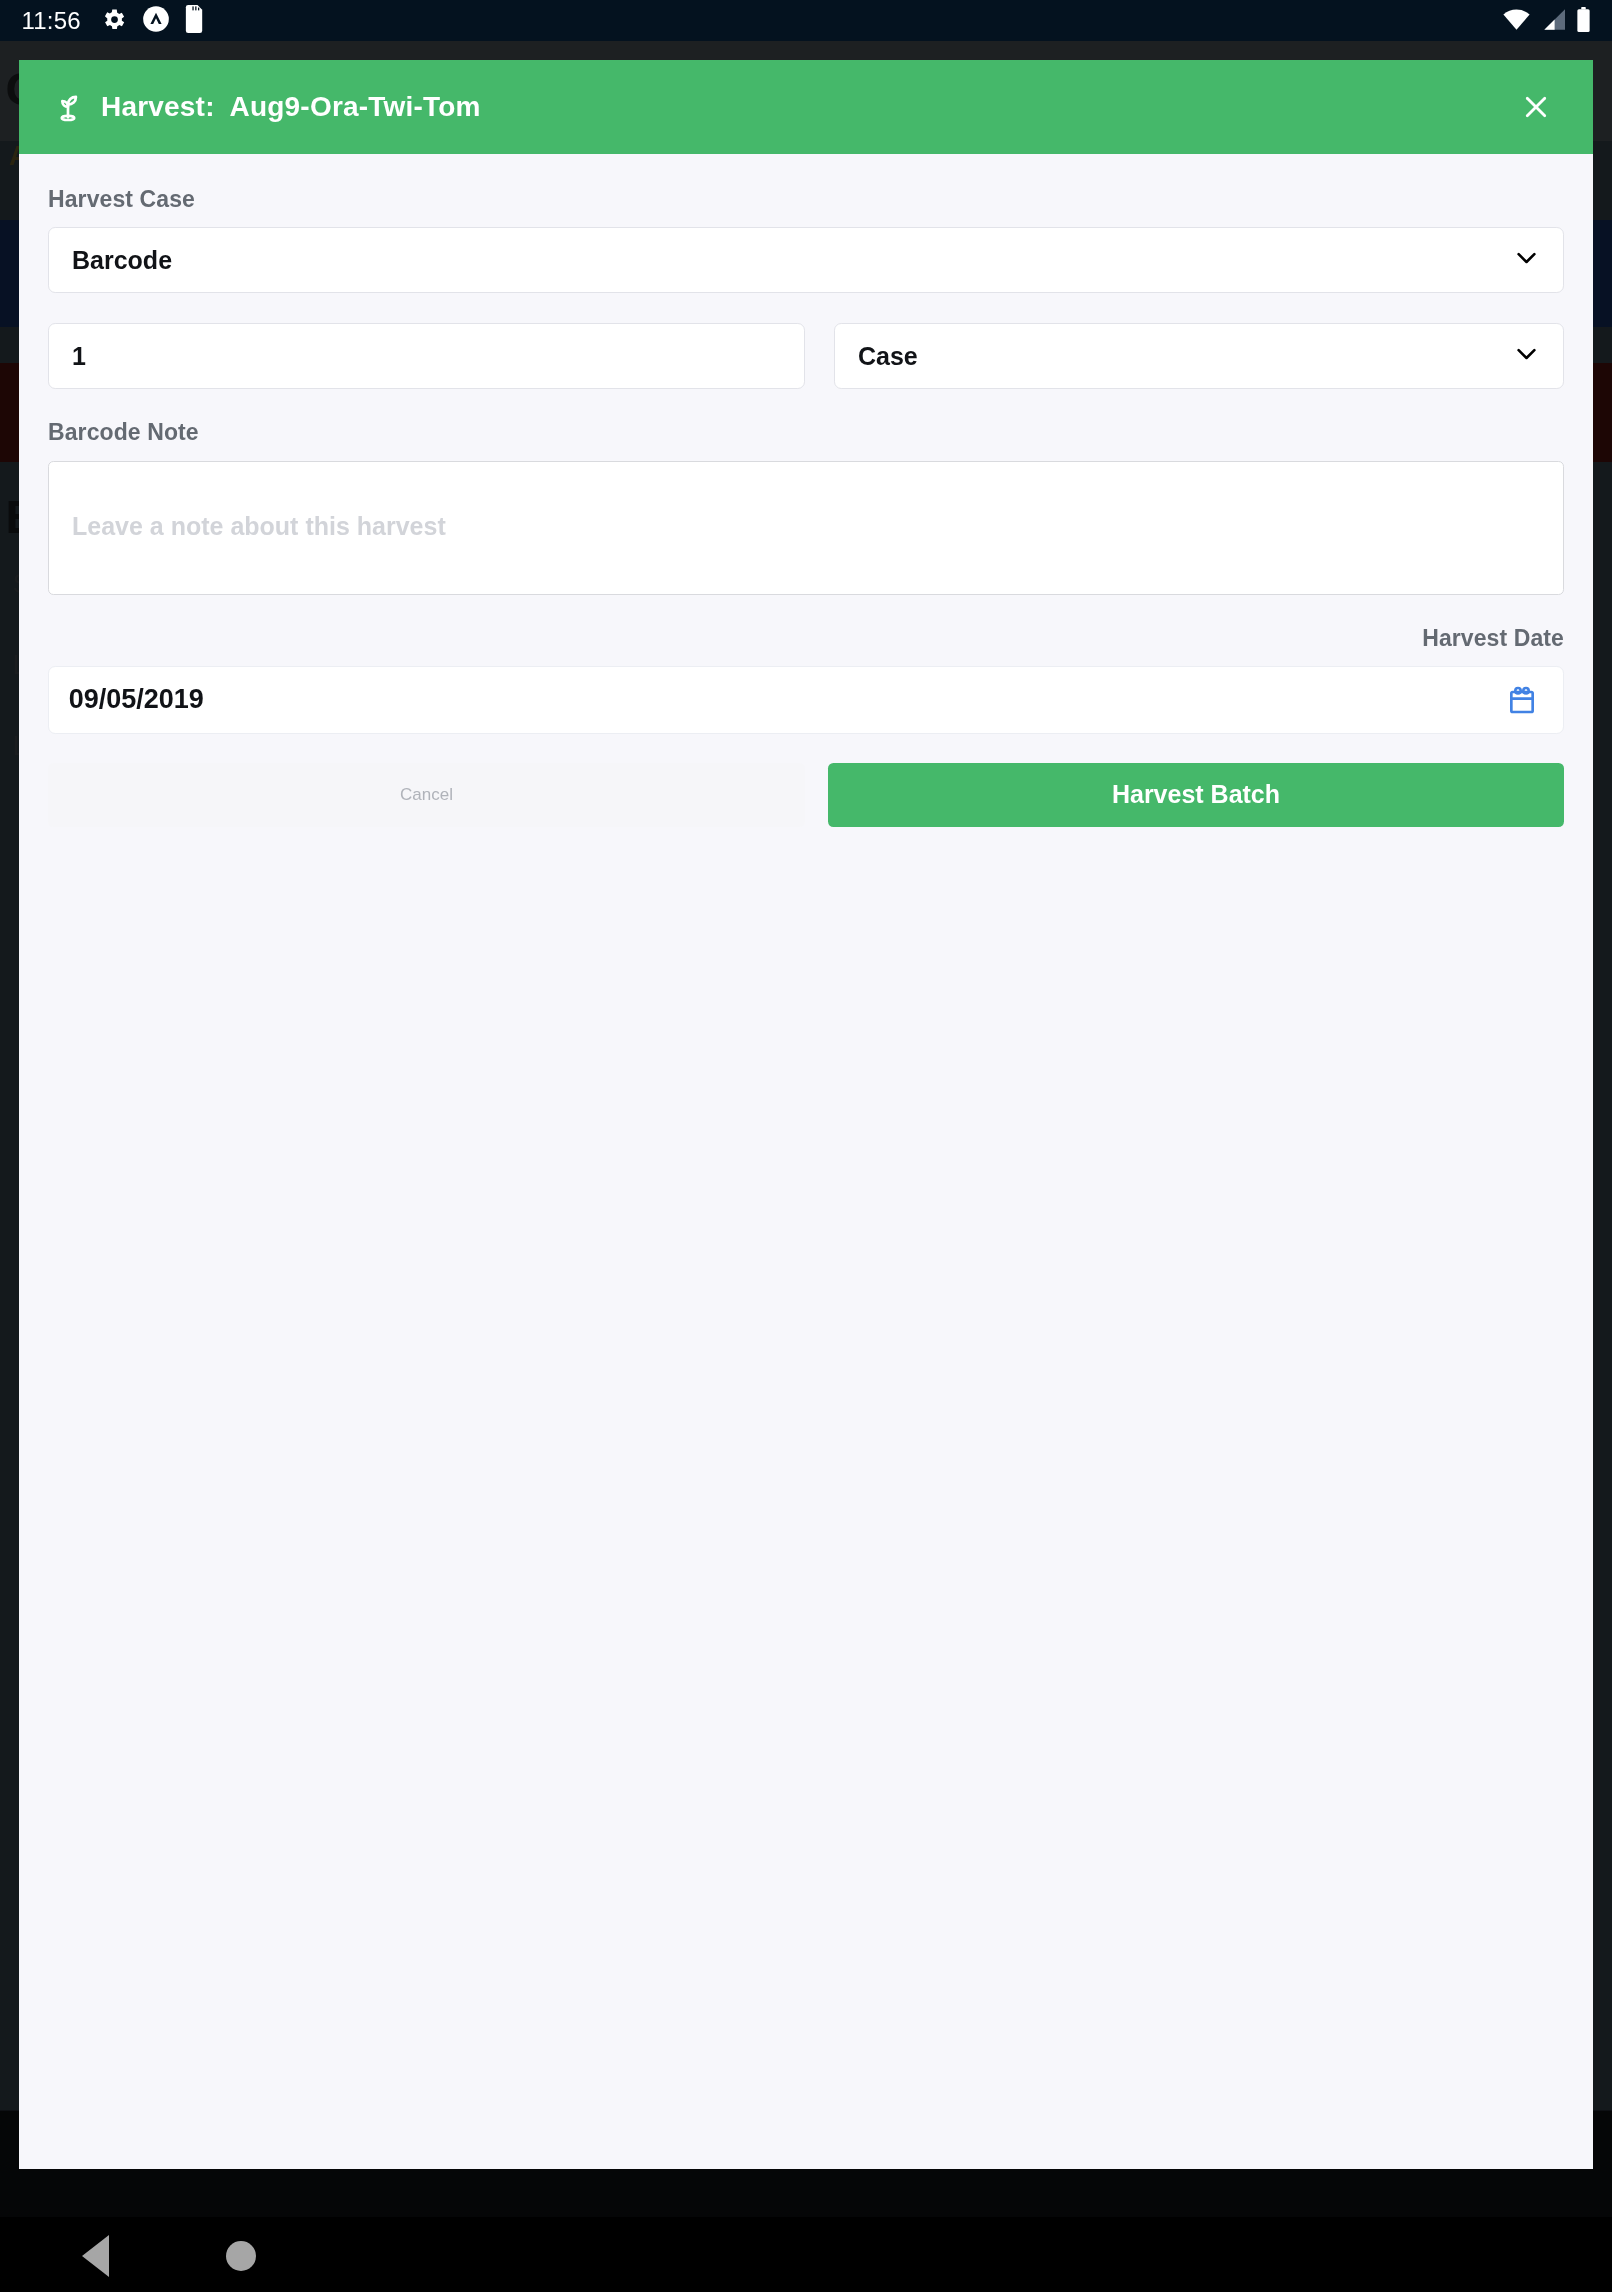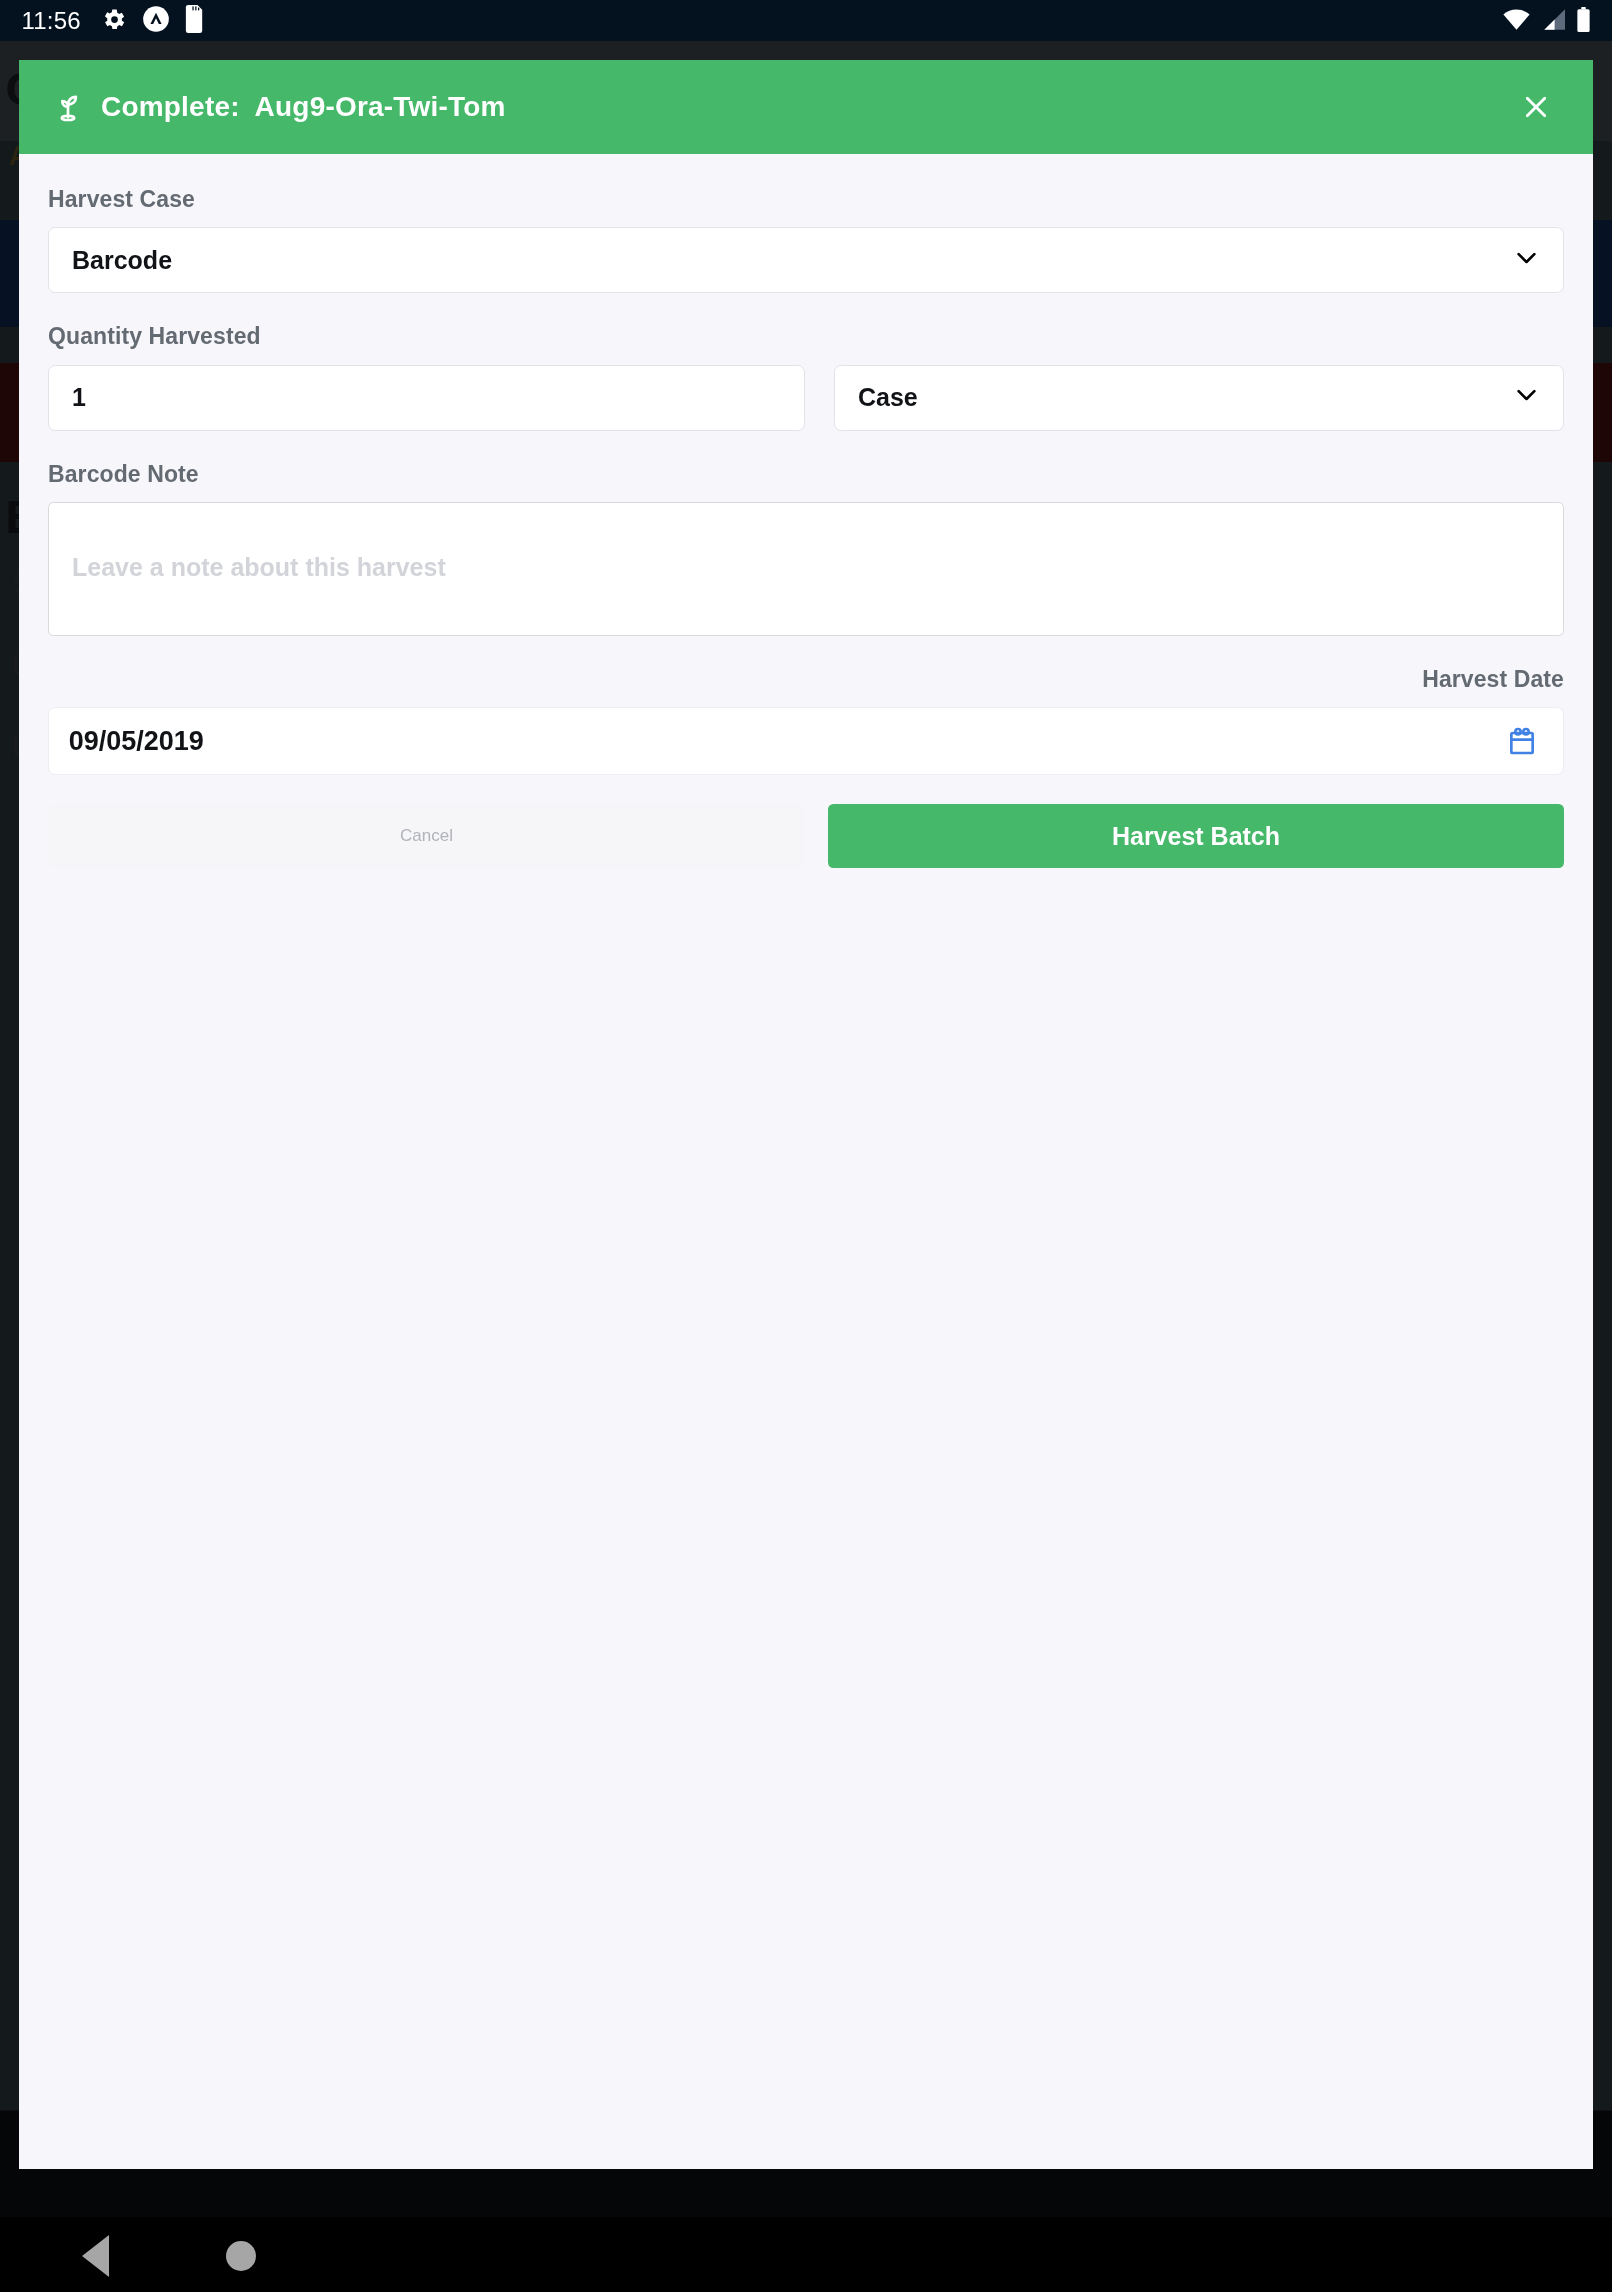--- a/index.html
+++ b/index.html
@@ -343,21 +343,21 @@
     <div id="modal-header">
       <div id="modal-header-left">
         <span>
           <svg width="34" height="34" viewBox="0 0 24 24" fill="none" stroke="#ffffff" stroke-width="1.9" stroke-linecap="round" stroke-linejoin="round">
             <path d="M12 20V10"></path>
             <path d="M12 11c0-3.2 2.4-5.4 5.6-5.4C17.6 8.8 15.2 11 12 11z"></path>
             <path d="M12 12.5C9.6 12.5 8 11 8 8.6c2.4 0 4 1.5 4 3.9z"></path>
             <ellipse cx="12" cy="20.4" rx="4.4" ry="1.5"></ellipse>
           </svg>
         </span>
-        <span id="modal-title">Complete:  Aug9-Ora-Twi-Tom</span>
+        <span id="modal-title">Harvest:  Aug9-Ora-Twi-Tom</span>
       </div>
       <div id="close-button">
         <svg width="30" height="30" viewBox="0 0 24 24" fill="none" stroke="#ffffff" stroke-width="2.2" stroke-linecap="round">
           <line x1="5" y1="5" x2="19" y2="19"></line>
           <line x1="19" y1="5" x2="5" y2="19"></line>
         </svg>
       </div>
     </div>
 
     <div id="modal-body">
@@ -368,21 +368,20 @@
           <span class="value">Barcode</span>
           <span class="chevron">
             <svg width="27" height="27" viewBox="0 0 24 24" fill="none" stroke="#000000" stroke-width="2.3" stroke-linecap="round" stroke-linejoin="round">
               <polyline points="5 9 12 16 19 9"></polyline>
             </svg>
           </span>
         </div>
       </div>
 
       <div class="field-block">
-        <div class="field-label">Quantity Harvested</div>
         <div id="quantity-row">
           <div id="quantity-input-wrap">
             <div class="control">
               <span class="value">1</span>
             </div>
           </div>
           <div id="unit-select-wrap">
             <div class="control select">
               <span class="value">Case</span>
               <span class="chevron">

